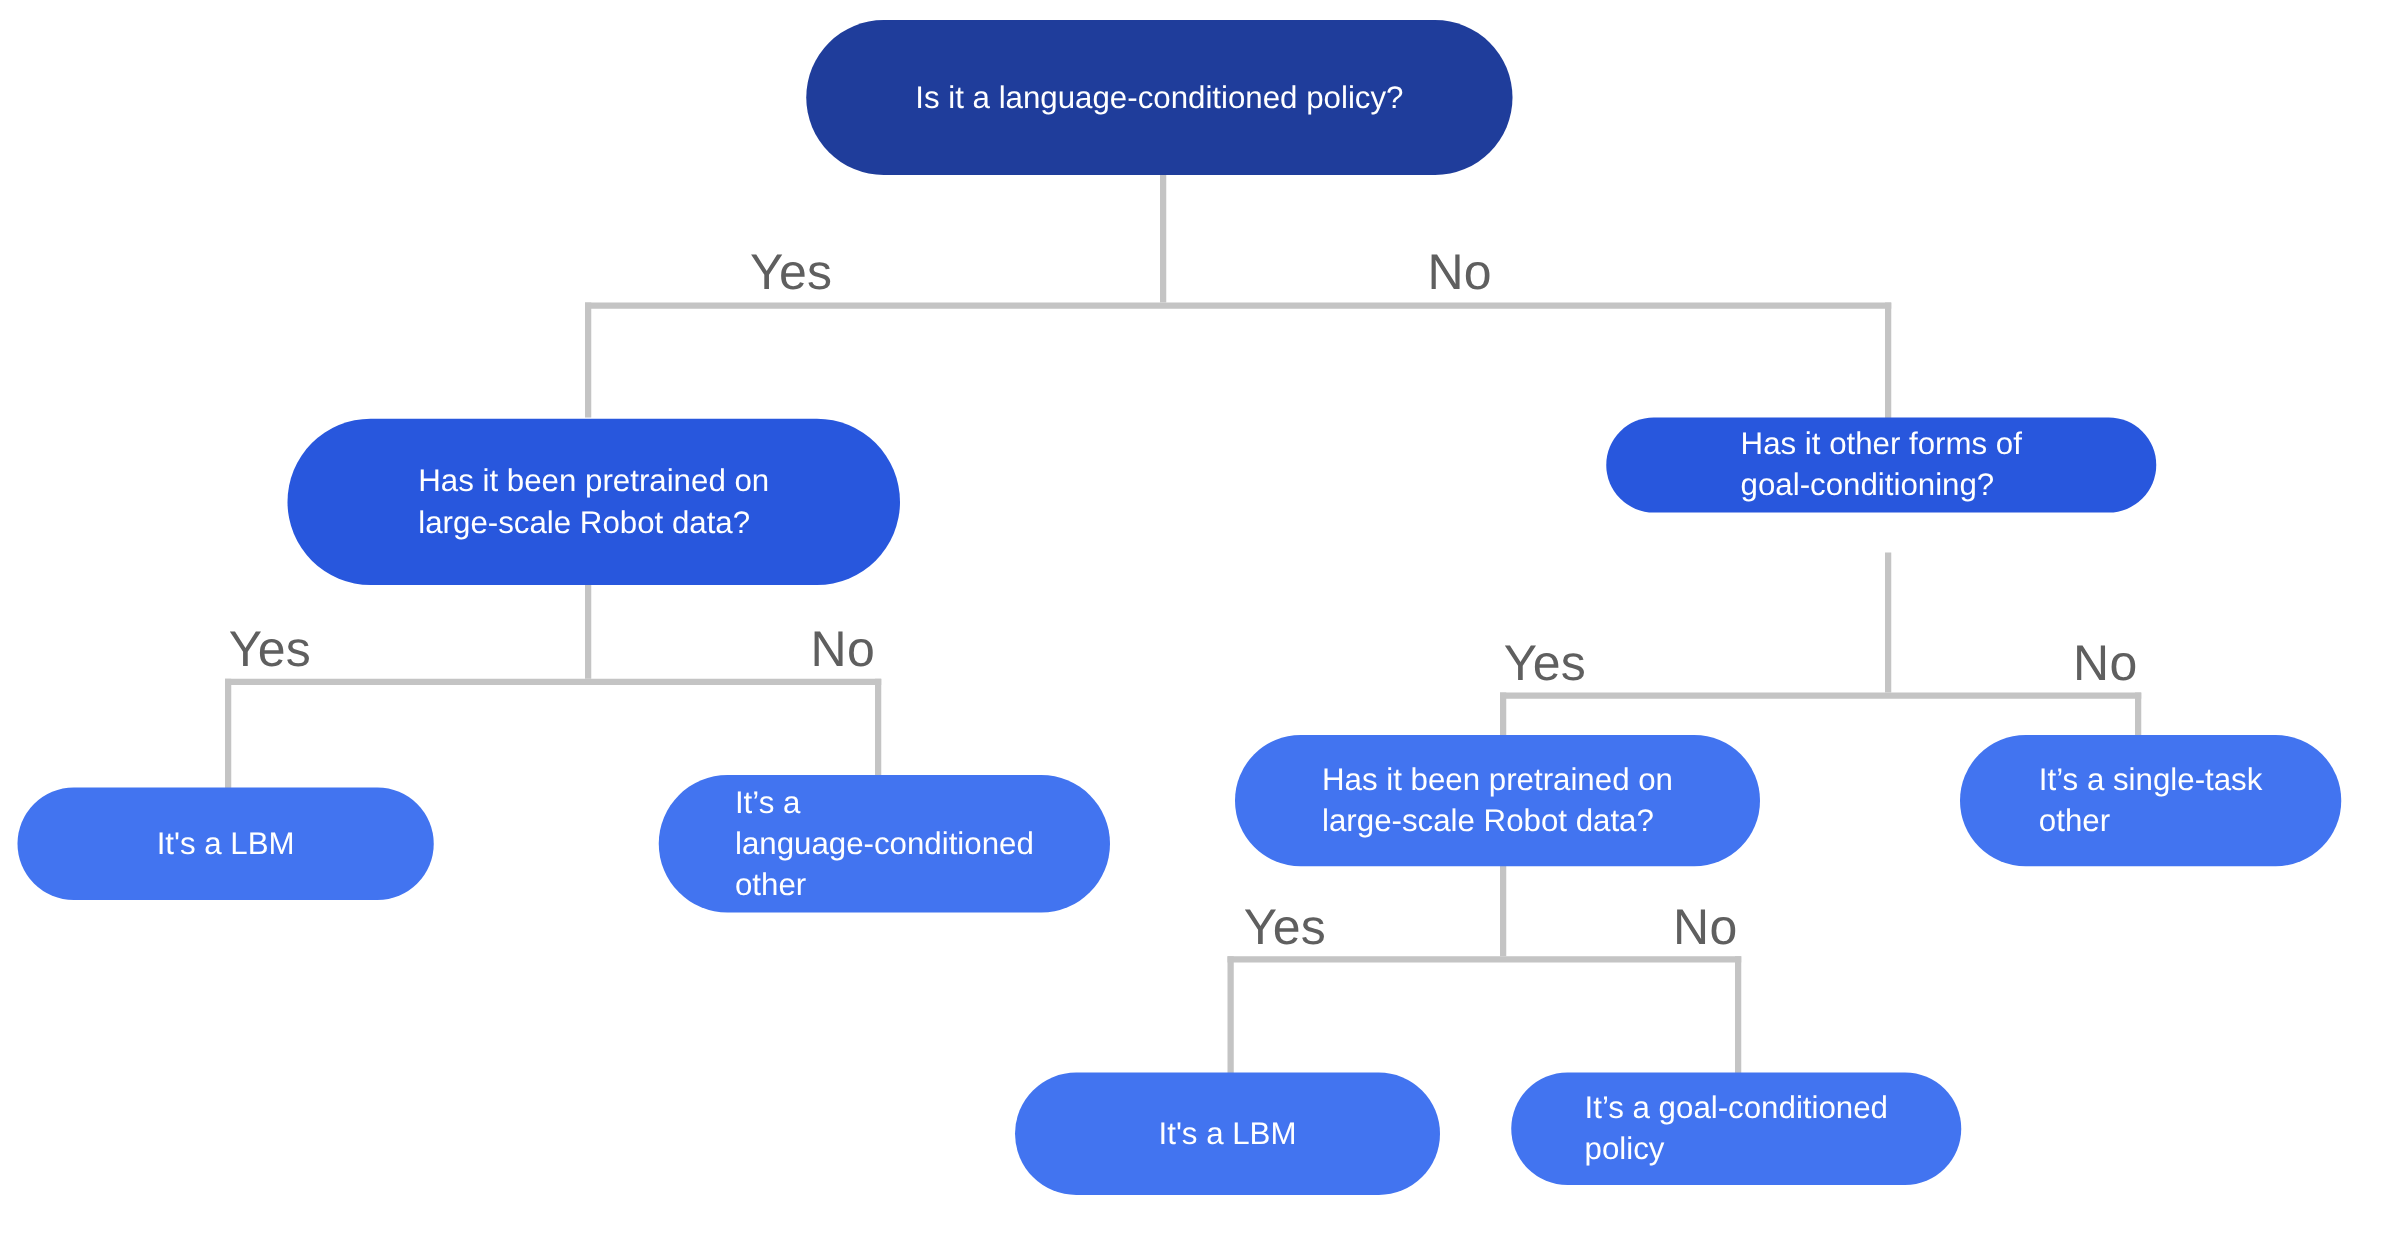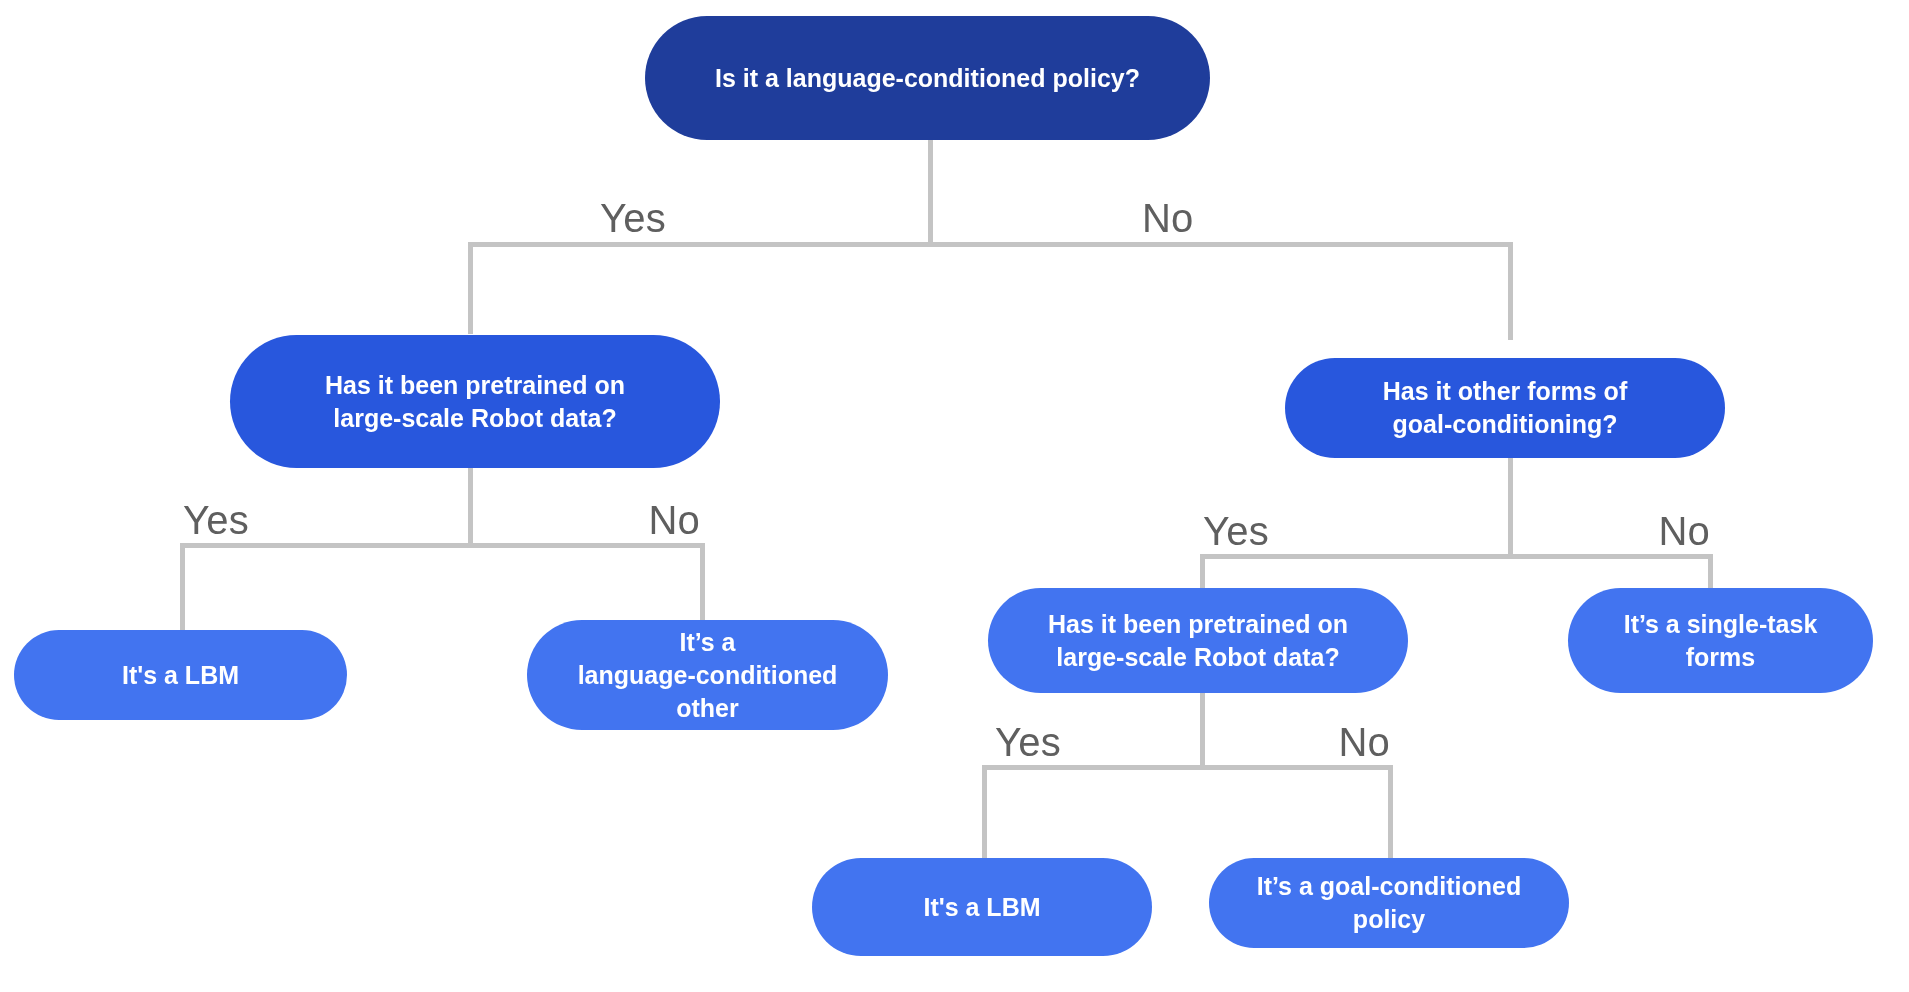--- a/index.html
+++ b/index.html
@@ -42,29 +42,27 @@
   }
   .edge-label.anchor-left  { transform: translate(0, -100%); }
   .edge-label.anchor-right { transform: translate(-100%, -100%); }
 
   
   .node {
     position: absolute;
     display: flex;
     align-items: center;
     justify-content: center;
-    text-align: center;
     color: #ffffff;
     font-family: "Liberation Sans", sans-serif;
     border-radius: 999px;
     padding: 6px 22px;
     line-height: 1.32;
     white-space: pre-line;
     user-select: none;
-    font-weight: bold;
   }
   .node.root {
     background: #1f3d9b;
     font-size: 25px;
   }
   .node.question {
     background: #2857dd;
     font-size: 25px;
   }
   .node.subquestion {
@@ -123,33 +121,33 @@
   <div class="edge-label anchor-right" style="left:1710px; top:551px;">No</div>
 
   <div class="edge-label anchor-left" style="left:995px; top:762px;">Yes</div>
   <div class="edge-label anchor-right" style="left:1390px; top:762px;">No</div>
 
   <div class="node root" style="left:645px; top:16px; width:565px; height:124px;">Is it a language-conditioned policy?</div>
 
   <div class="node question" style="left:230px; top:335px; width:490px; height:133px;">Has it been pretrained on
 large-scale Robot data?</div>
 
-  <div class="node question" style="left:1285px; top:358px; width:440px; height:100px;">Has it other forms of
+  <div class="node question" style="left:1285px; top:334px; width:440px; height:76px;">Has it other forms of
 goal-conditioning?</div>
 
   <div class="node subquestion" style="left:988px; top:588px; width:420px; height:105px;">Has it been pretrained on
 large-scale Robot data?</div>
 
   <div class="node leaf" style="left:14px; top:630px; width:333px; height:90px;">It's a LBM</div>
 
   <div class="node leaf" style="left:527px; top:620px; width:361px; height:110px;">It’s a
 language-conditioned
 other</div>
 
   <div class="node leaf" style="left:1568px; top:588px; width:305px; height:105px;">It’s a single-task
-forms</div>
+other</div>
 
   <div class="node leaf" style="left:812px; top:858px; width:340px; height:98px;">It's a LBM</div>
 
   <div class="node leaf" style="left:1209px; top:858px; width:360px; height:90px;">It’s a goal-conditioned
 policy</div>
 
 </div>
 
 </body></html>

